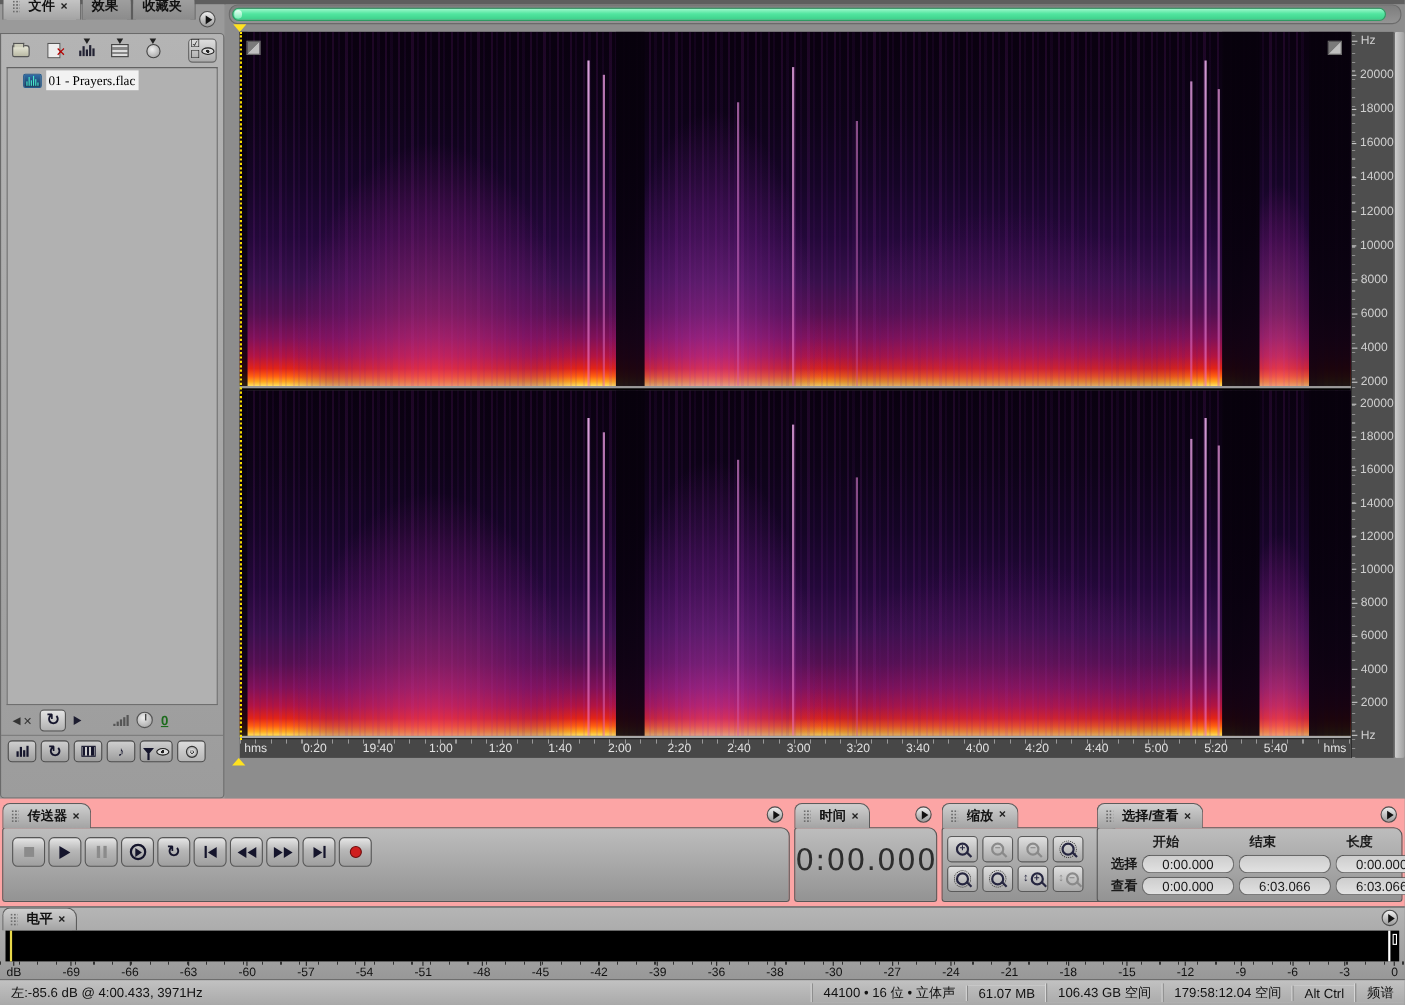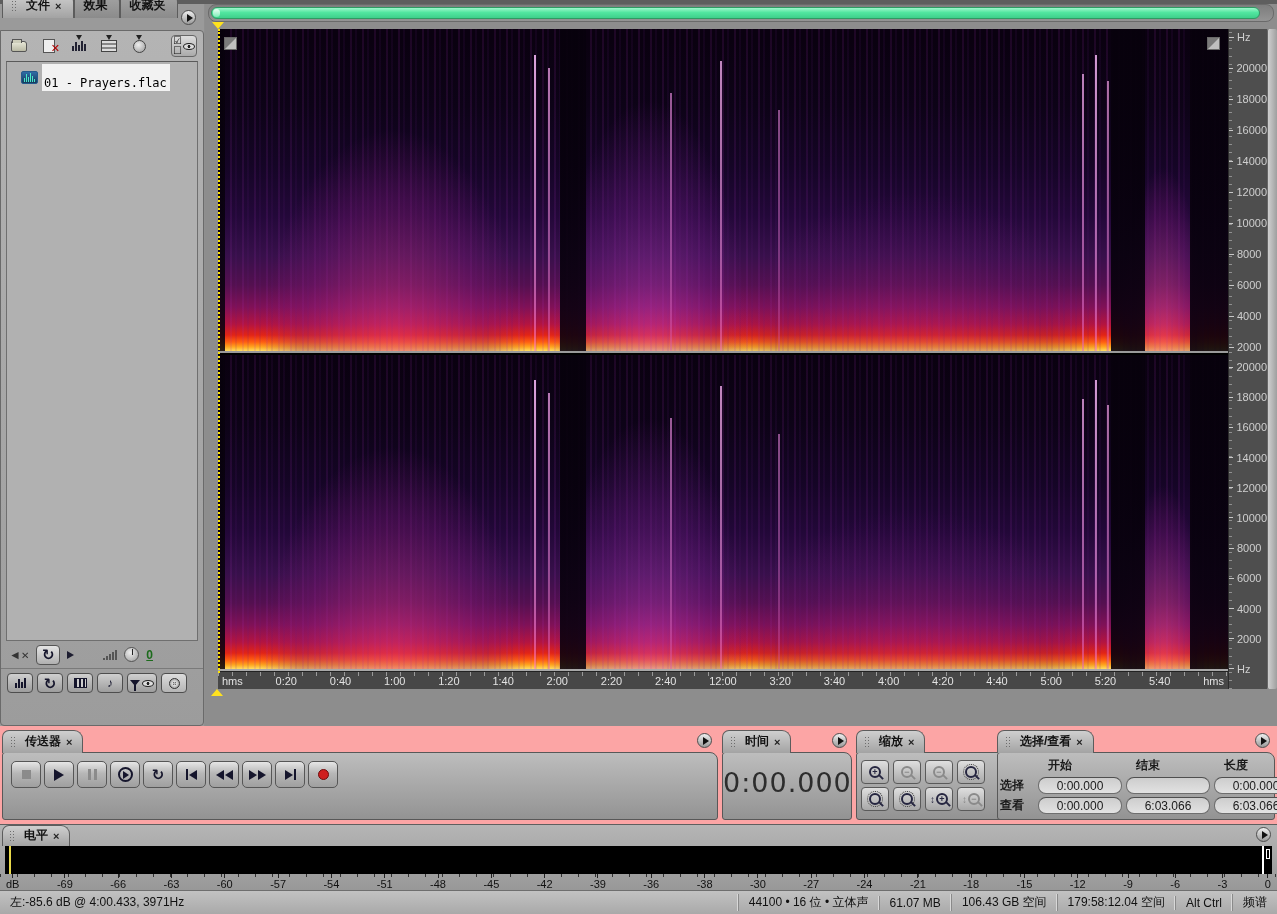--- a/index.html
+++ b/index.html
@@ -43,21 +43,21 @@
   .downarr { position:absolute; top:-6px; left:50%; margin-left:-3px; width:0; height:0;
     border-top:5px solid #222; border-left:3px solid transparent; border-right:3px solid transparent; }
   .chkeye { font-size:10px; line-height:1; color:#111; }
   .eyeball { width:12px; height:7px; border:1px solid #222; border-radius:50%; background:radial-gradient(circle at 50% 50%, #222 25%, #ddd 28%); }
 
   #file-list { margin:0 5px; height:580px; background:#b1b1b1; border:1px solid #6f6f6f; border-top-color:#5a5a5a; overflow:hidden; }
   .file-item { display:flex; align-items:center; gap:4px; padding:2px 2px 2px 14px; font-family:"DejaVu Sans Mono","Liberation Mono",monospace; font-size:12px; }
   .file-item .fico { width:17px; height:13px; border:1px solid #245a8c; border-radius:2px;
     background:linear-gradient(#2f6ca6,#16395c); display:flex; align-items:flex-end; justify-content:center; gap:1px; padding-bottom:1px; }
   .file-item .fico i { width:1px; background:#49e8c8; }
-  .file-item .fname { background:#f2f2f2; color:#000; padding:12px 3px 1px 2px; }
+  .file-item .fname { background:#f2f2f2; color:#000; padding:2px 3px 1px 2px;font-family:Liberation Serif, serif; }
 
   #autoplay-row { height:28px; display:flex; align-items:center; gap:7px; padding:0 8px; border-bottom:1px solid #7a7a7a; }
   .loopbtn { width:24px; height:20px; border:1px solid #555; border-radius:4px; background:linear-gradient(#e4e4e4,#b0b0b0);
     display:flex; align-items:center; justify-content:center; font-weight:bold; }
   .tri-right { width:0; height:0; border-left:8px solid #1d1d30; border-top:5px solid transparent; border-bottom:5px solid transparent; }
   .volbars { display:flex; align-items:flex-end; gap:1px; }
   .volbars i { width:2px; background:#555; }
   .knob { width:15px; height:15px; border-radius:50%; border:1px solid #555; background:radial-gradient(circle at 40% 35%, #eee, #999); position:relative; }
   .knob::after { content:""; position:absolute; left:50%; top:1px; width:1px; height:6px; background:#222; }
   .greenzero { color:#1c6b1c; text-decoration:underline; font-weight:bold; }
@@ -154,38 +154,38 @@
   .g-bar { width:2px; height:11px; background:#15152c; }
   .tri-l { width:0; height:0; border-right:8px solid #15152c; border-top:5px solid transparent; border-bottom:5px solid transparent; }
   .tri-r { width:0; height:0; border-left:8px solid #15152c; border-top:5px solid transparent; border-bottom:5px solid transparent; }
   .gpair { display:flex; gap:1px; align-items:center; }
   .g-rec { width:11px; height:11px; border-radius:50%; background:#cf1f1f; border:1px solid #6e0d0d; }
 
   #time-panel { left:722px; width:130px; }
   #time-display { font-family:"DejaVu Sans","Liberation Sans",sans-serif; font-size:27px; color:#2d2d2d; text-align:center; padding-top:14px; letter-spacing:1px; }
   #time-panel .pmenu { right:5px; }
 
-  #zoom-panel { left:856px; width:162px; }
+  #zoom-panel { left:856px; width:162px;font-family:Liberation Mono, monospace; }
   #zoom-panel .pmenu { right:5px; }
   #zbtns { display:grid; grid-template-columns:repeat(4,30px); gap:3px 2px; padding:7px 0 0 4px; }
   .zbtn { width:28px; height:24px; border:1px solid #5a5a5a; border-radius:4px;
     background:linear-gradient(#dfdfdf,#a8a8a8); display:flex; align-items:center; justify-content:center; position:relative; }
   .mag { width:12px; height:12px; border:2px solid #262640; border-radius:50%; position:relative; }
   .mag::after { content:""; position:absolute; width:6px; height:2px; background:#262640; transform:rotate(45deg); right:-5px; bottom:-2px; }
   .mag b { position:absolute; left:0; top:-2px; width:8px; text-align:center; font-size:9px; line-height:12px; color:#262640; }
   .zdim .mag, .zdim .mag::after { border-color:#8a8a8a; background-color:transparent; }
   .zdim .mag::after { background:#8a8a8a; } .zdim .mag b { color:#8a8a8a; }
   .zsel { outline:1px dotted #333; outline-offset:1px; }
   .zarrow { font-size:10px; color:#262640; margin-right:1px; }
 
   #sel-panel { left:997px; width:278px; }
   #sel-panel .pmenu { right:5px; }
   #sel-grid { display:grid; grid-template-columns:34px 84px 84px 84px; gap:3px 4px; padding:4px 0 0 2px; align-items:center; }
   #sel-grid .hdr { font-weight:bold; text-align:left; padding-left:10px; }
-  #sel-grid .rlabel { font-weight:bold; }
+  #sel-grid .rlabel { text-align:right; font-weight:bold; }
   .field { height:17px; border:1px solid #6e6e6e; border-top-color:#4f4f4f; border-radius:8px;
     background:linear-gradient(#cdcdcd,#e2e2e2); text-align:center; font-size:12px; line-height:16px; color:#1a1a1a; }
 
   
   #levels-panel { position:absolute; left:0; top:824px; width:1277px; height:66px; background:linear-gradient(#b5b5b5,#989898); border-top:1px solid #5f5f5f; }
   #levels-tabrow { height:20px; position:relative; }
   #levels-tab { position:absolute; left:2px; top:0; padding:1px 10px 2px 6px; }
   #levels-menu { position:absolute; right:6px; top:2px; }
   #meter { position:absolute; left:5px; right:5px; top:21px; height:28px; background:#000; }
   #meter-yline { position:absolute; left:4px; top:0; width:2px; height:100%; background:#e8d84a; }
@@ -329,28 +329,28 @@
       <div id="spec-ch1" class="spec"></div>
       <div id="spec-divider"></div>
       <div id="spec-ch2" class="spec"></div>
       <div id="playhead"></div>
       <div id="corner-tl" class="corner-handle"></div>
       <div id="corner-tr" class="corner-handle"></div>
       <div id="time-ruler">
 
       <span>hms</span>
           <span>0:20</span>
-          <span>0:40</span>
+          <span>19:40</span>
           <span>1:00</span>
           <span>1:20</span>
           <span>1:40</span>
           <span>2:00</span>
           <span>2:20</span>
           <span>2:40</span>
-          <span>12:00</span>
+          <span>3:00</span>
           <span>3:20</span>
           <span>3:40</span>
           <span>4:00</span>
           <span>4:20</span>
           <span>4:40</span>
           <span>5:00</span>
           <span>5:20</span>
           <span>5:40</span>
           <span>hms</span>
         </div>

